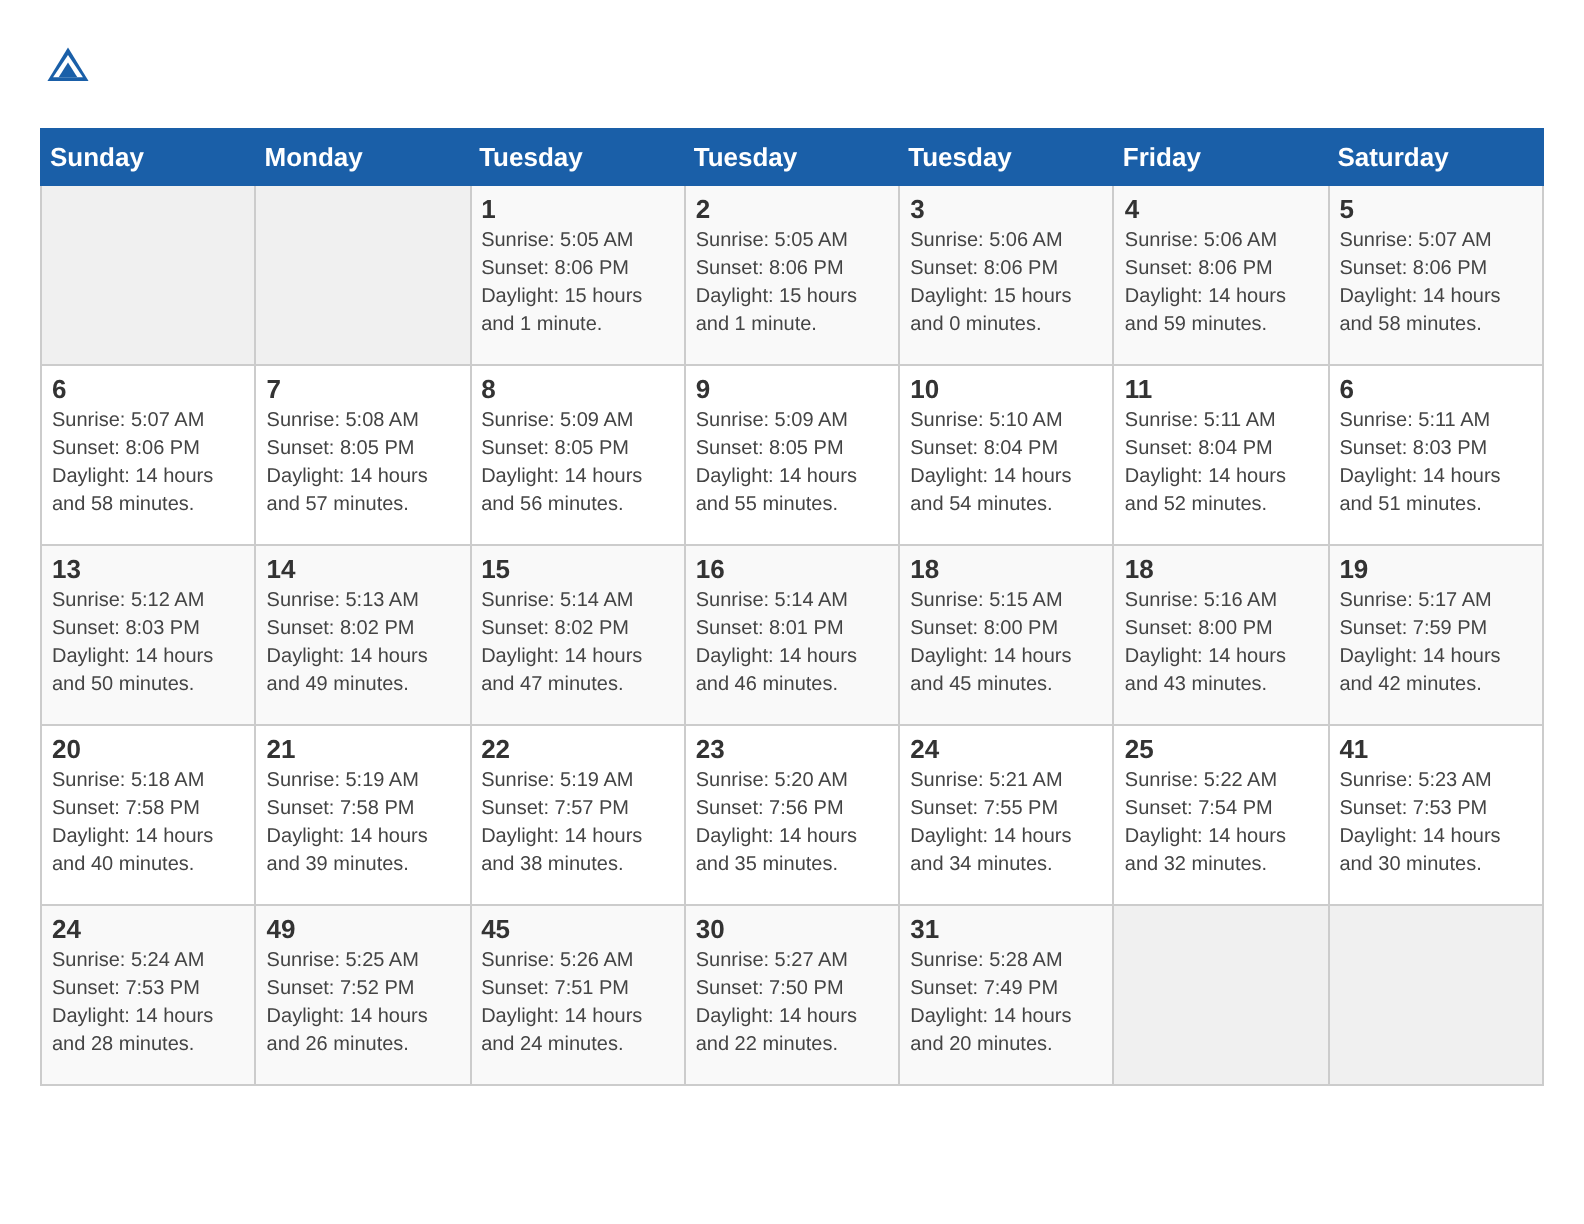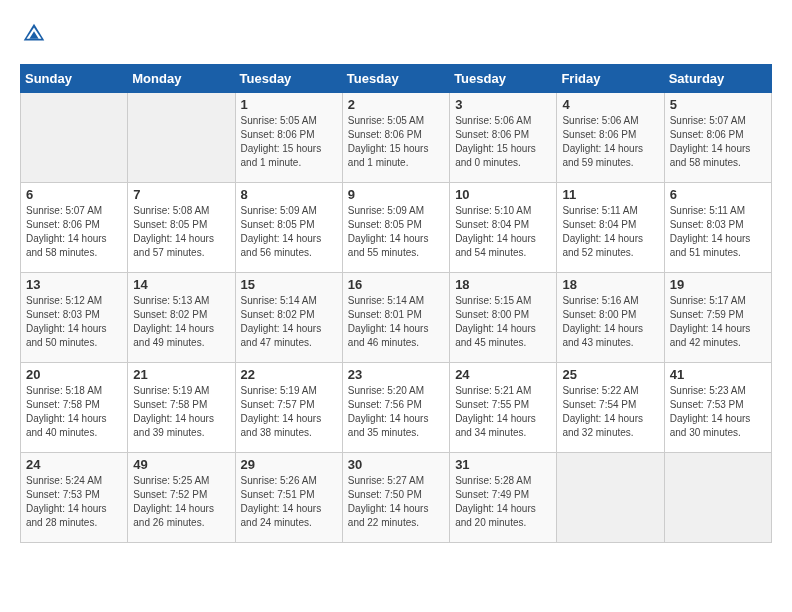--- a/index.html
+++ b/index.html
@@ -248,21 +248,21 @@
       <tr>
         <td>
           <div class="day-number">24</div>
           <div class="day-info">Sunrise: 5:24 AM<br>Sunset: 7:53 PM<br>Daylight: 14 hours and 28 minutes.</div>
         </td>
         <td>
           <div class="day-number">49</div>
           <div class="day-info">Sunrise: 5:25 AM<br>Sunset: 7:52 PM<br>Daylight: 14 hours and 26 minutes.</div>
         </td>
         <td>
-          <div class="day-number">29</div>
+          <div class="day-number">45</div>
           <div class="day-info">Sunrise: 5:26 AM<br>Sunset: 7:51 PM<br>Daylight: 14 hours and 24 minutes.</div>
         </td>
         <td>
           <div class="day-number">30</div>
           <div class="day-info">Sunrise: 5:27 AM<br>Sunset: 7:50 PM<br>Daylight: 14 hours and 22 minutes.</div>
         </td>
         <td>
           <div class="day-number">31</div>
           <div class="day-info">Sunrise: 5:28 AM<br>Sunset: 7:49 PM<br>Daylight: 14 hours and 20 minutes.</div>
         </td>

